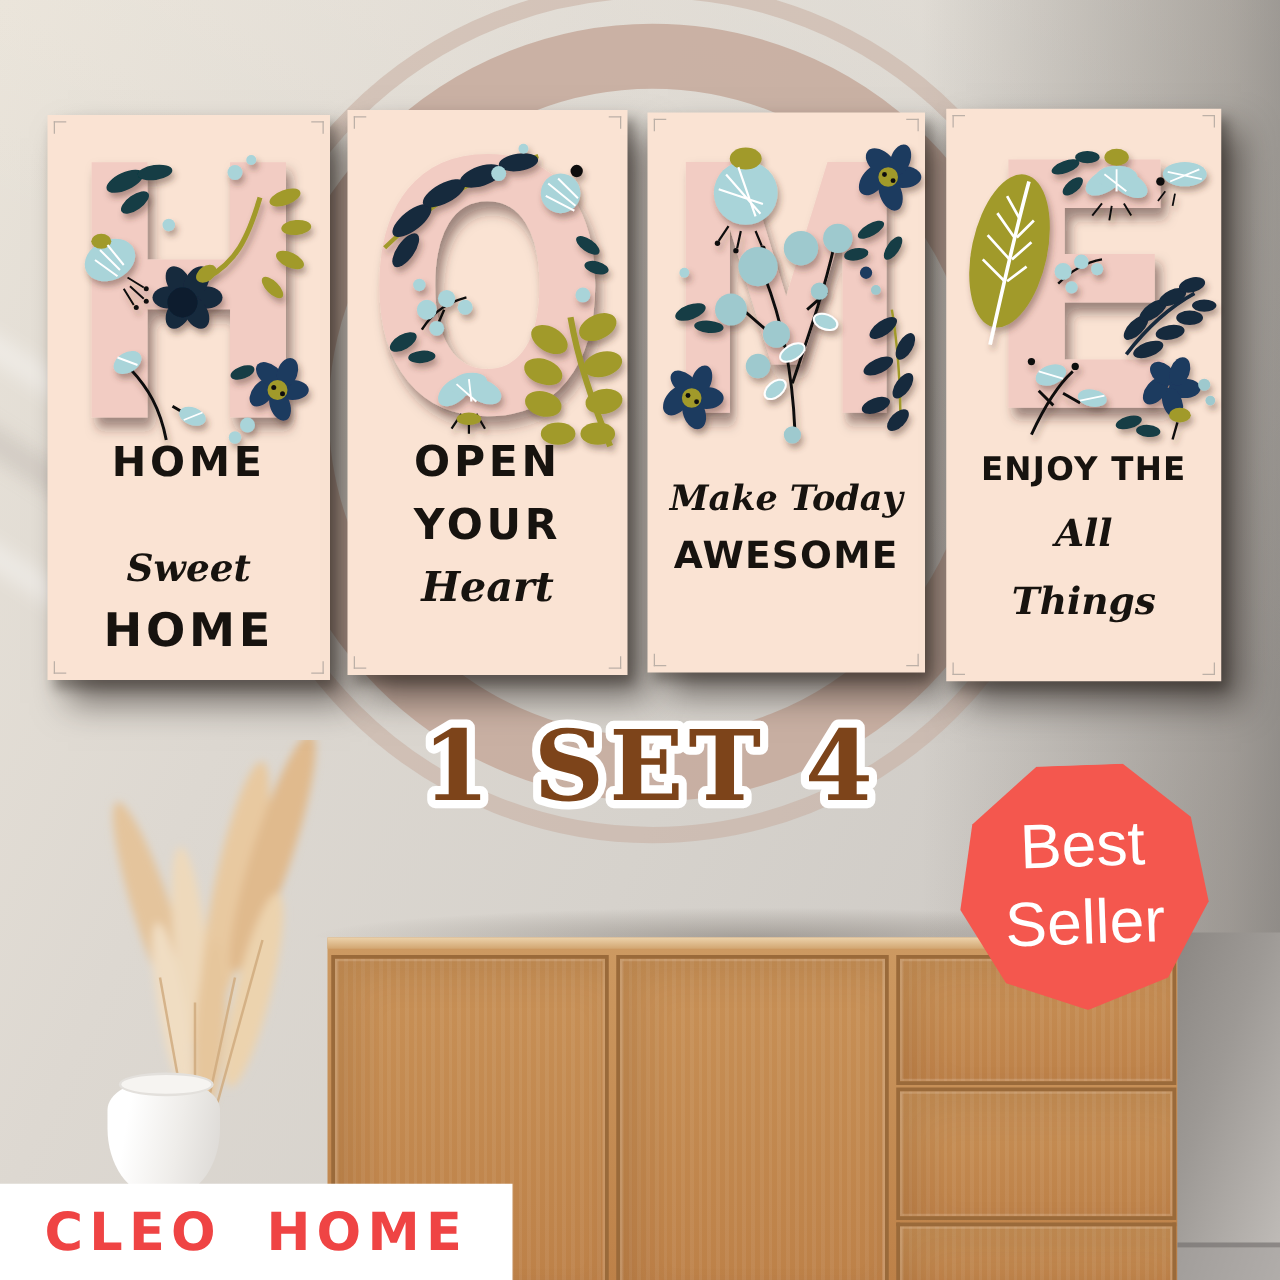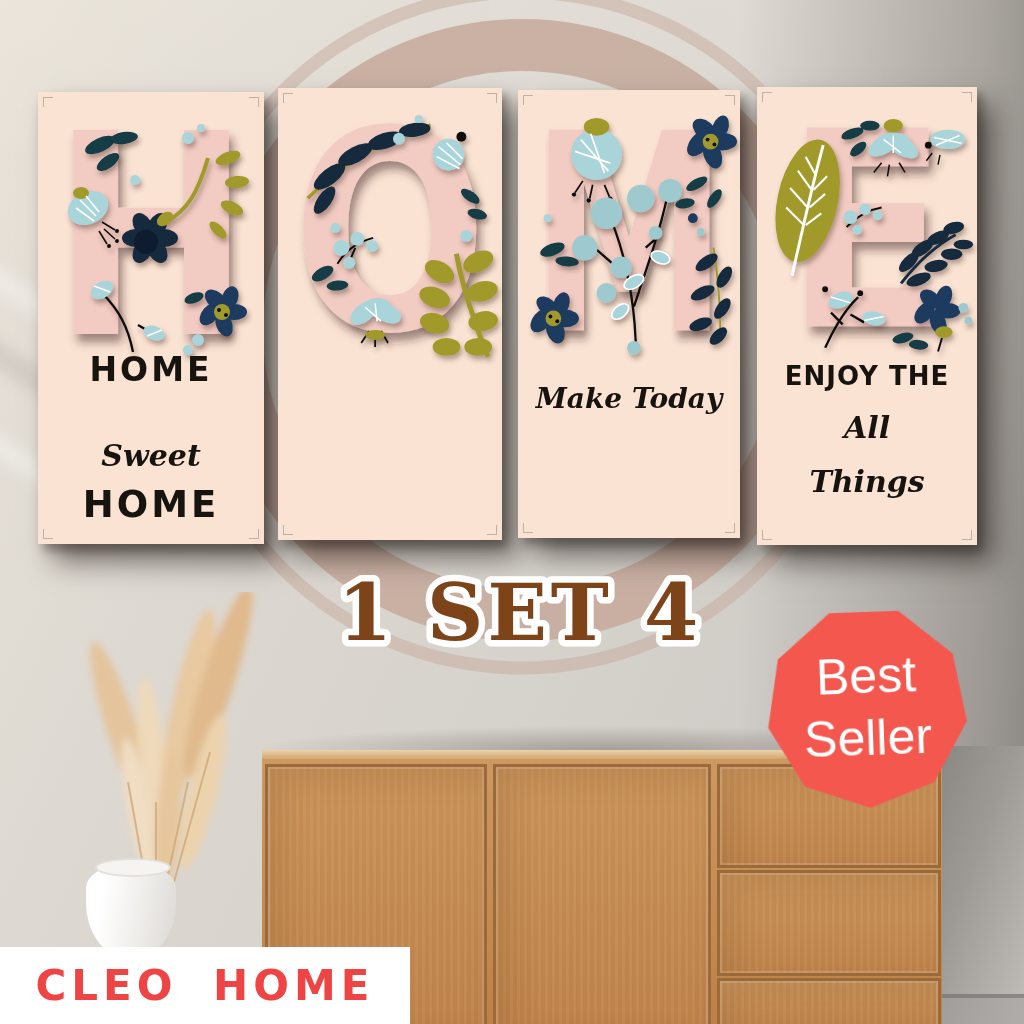--- a/index.html
+++ b/index.html
@@ -257,20 +257,25 @@
           <ellipse cx="202" cy="166" rx="16" ry="10" transform="rotate(-25 202 166)"></ellipse>
           <ellipse cx="158" cy="202" rx="16" ry="10" transform="rotate(20 158 202)"></ellipse>
           <ellipse cx="206" cy="196" rx="16" ry="10" transform="rotate(-15 206 196)"></ellipse>
           <ellipse cx="158" cy="228" rx="15" ry="10" transform="rotate(15 158 228)"></ellipse>
           <ellipse cx="207" cy="226" rx="15" ry="10" transform="rotate(-10 207 226)"></ellipse>
           <ellipse cx="170" cy="252" rx="14" ry="9"></ellipse>
             <ellipse cx="202" cy="252" rx="14" ry="9"></ellipse>
         </g>
       </g>
     </svg>
+    <div class="quote q2">
+      <div class="caps l1">OPEN</div>
+      <div class="caps l2">YOUR</div>
+      <div class="script l3">Heart</div>
+    </div>
   </section>
 
   <section class="panel p3">
     <i class="cm tl"></i>
       <i class="cm tr"></i>
     <i class="cm bl"></i>
       <i class="cm br"></i>
     <svg class="letter-svg" viewBox="0 0 226 262">
       <text class="big-letter" x="157" y="234" text-anchor="middle" transform="scale(0.72 1)" filter="url(#ls)">M</text>
       <g filter="url(#fs)">
@@ -333,20 +338,21 @@
           <ellipse cx="210" cy="180" rx="12" ry="6" transform="rotate(-60 210 180)"></ellipse>
           <ellipse cx="188" cy="196" rx="13" ry="6" transform="rotate(-25 188 196)"></ellipse>
           <ellipse cx="208" cy="212" rx="12" ry="6" transform="rotate(-55 208 212)"></ellipse>
           <ellipse cx="186" cy="228" rx="12" ry="6" transform="rotate(-20 186 228)"></ellipse>
           <ellipse cx="204" cy="240" rx="11" ry="6" transform="rotate(-45 204 240)"></ellipse>
         </g>
       </g>
     </svg>
     <div class="quote q3">
       <div class="script l1">Make Today</div>
+      <div class="caps l2">AWESOME</div>
     </div>
   </section>
 
   <section class="panel p4">
     <i class="cm tl"></i>
       <i class="cm tr"></i>
     <i class="cm bl"></i>
       <i class="cm br"></i>
     <svg class="letter-svg" viewBox="0 0 226 262">
       <text class="big-letter" x="128" y="234" text-anchor="middle" transform="scale(0.88 1)" filter="url(#ls)">E</text>

